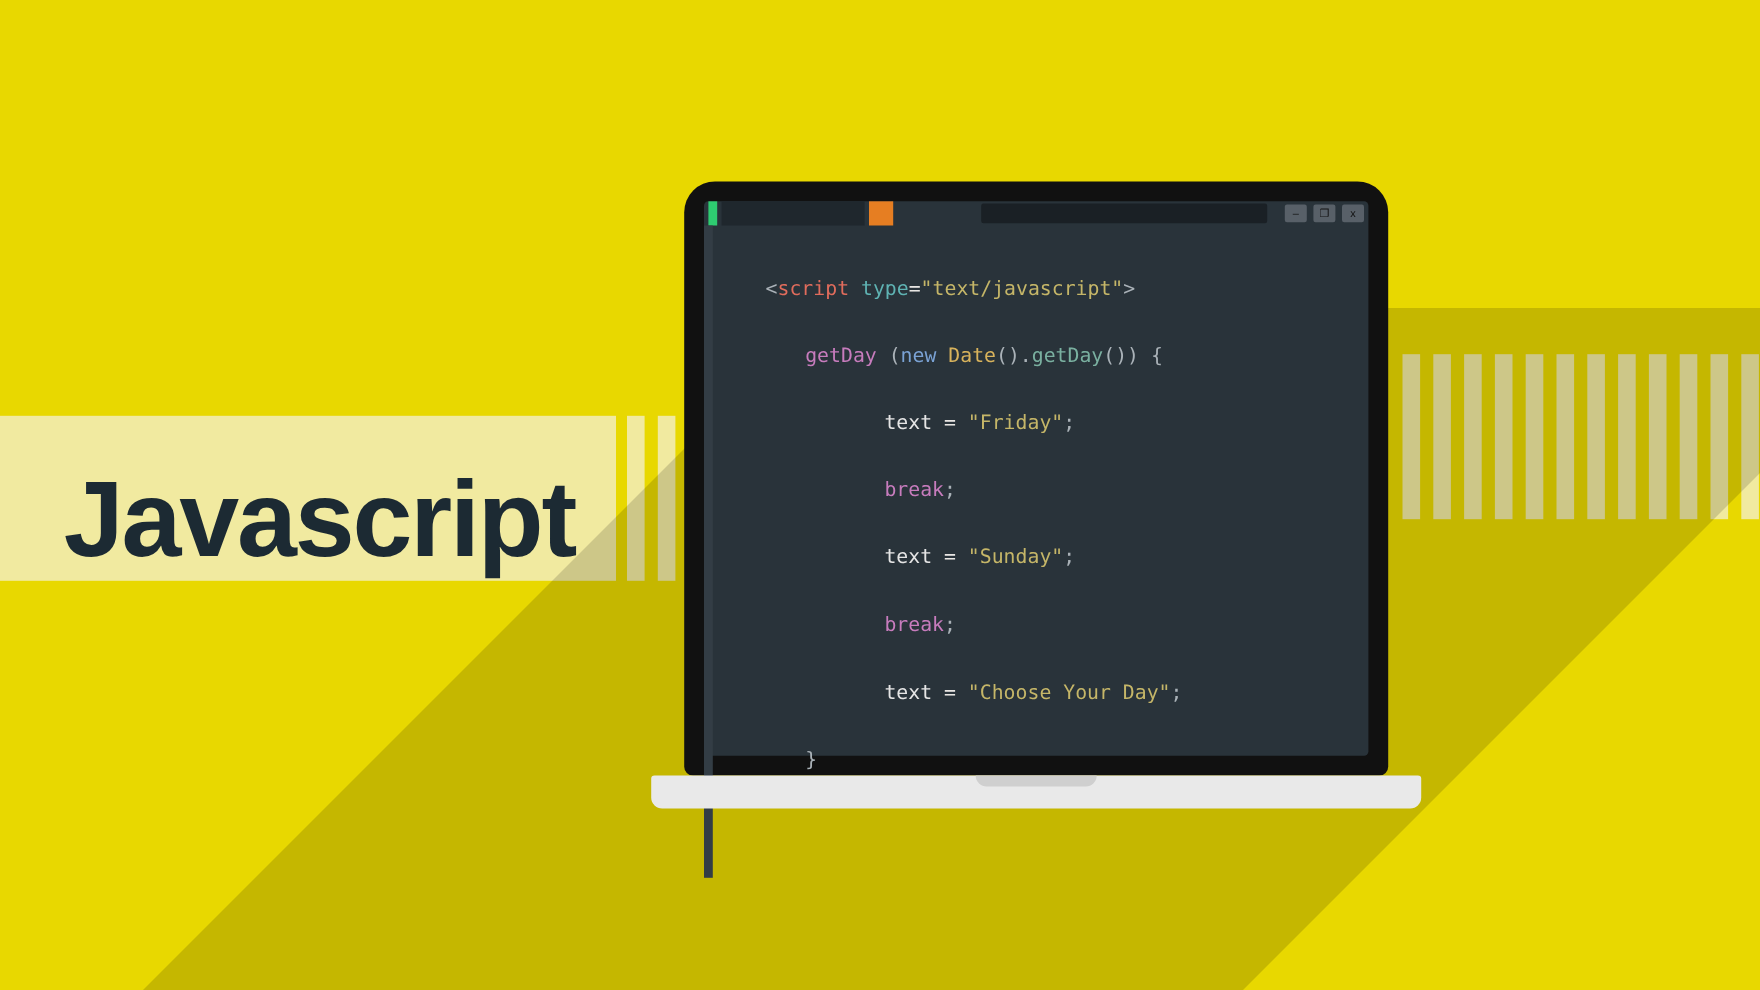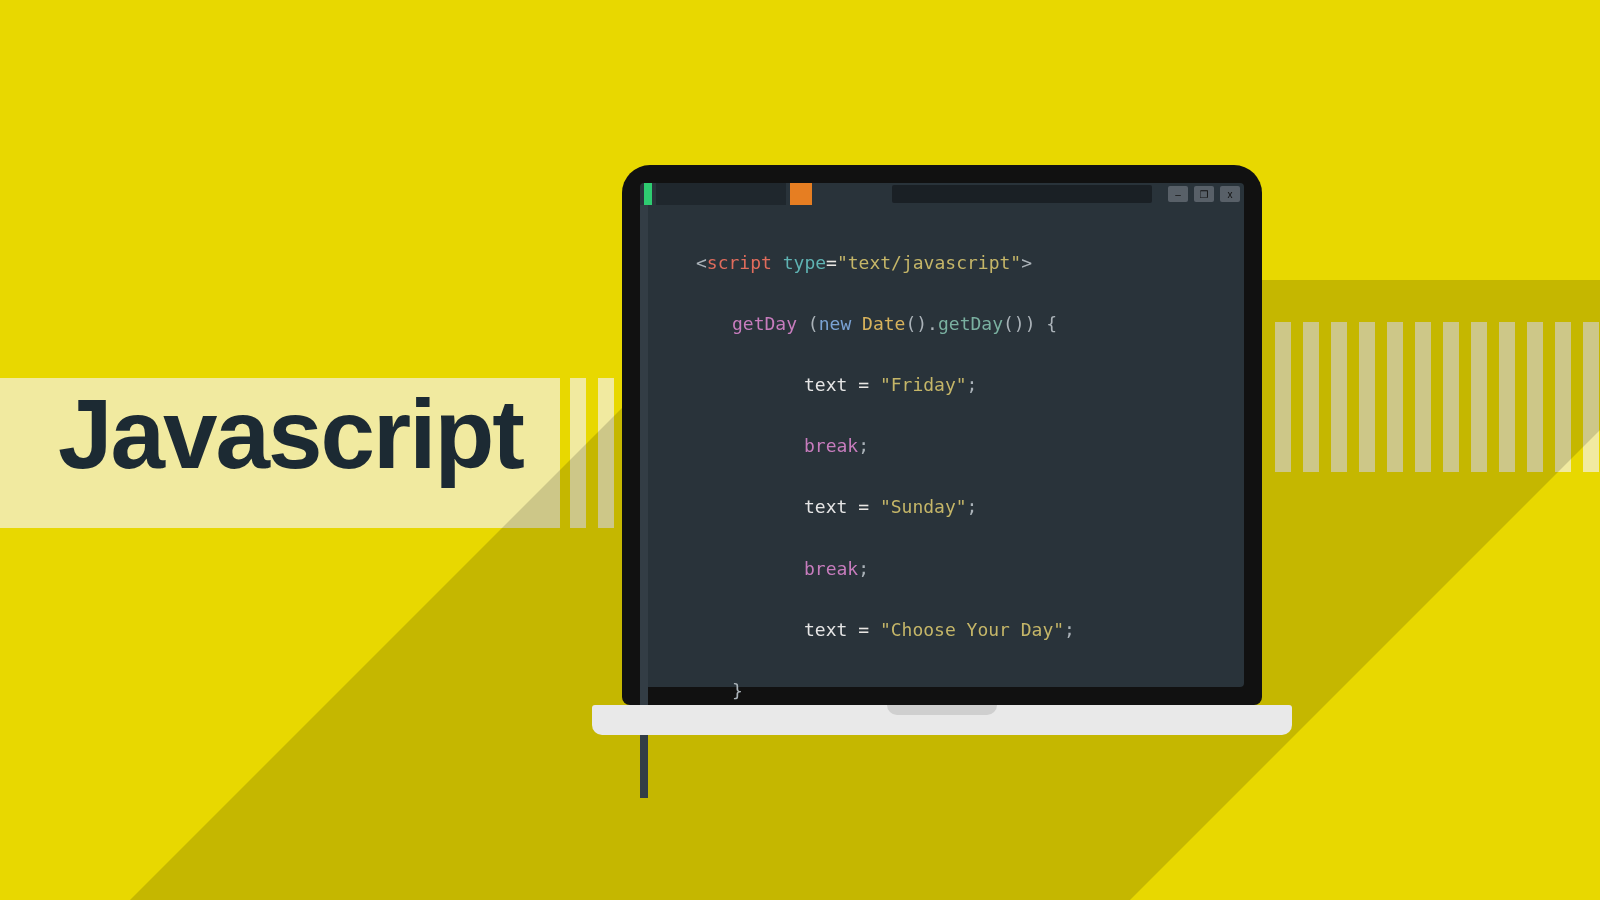--- a/index.html
+++ b/index.html
@@ -14,21 +14,21 @@
 
   
   .title-band {
     position: absolute;
     left: 0;
     top: 378px;
     width: 560px;
     height: 150px;
     background: #f1eaa0;
     display: flex;
-    align-items: flex-start;
+    align-items: flex-end;
     padding-left: 58px;
   }
   .title-text {
     font-size: 98px;
     font-weight: 700;
     color: #1c2a33;
     letter-spacing: -2px;
   }
 
   

